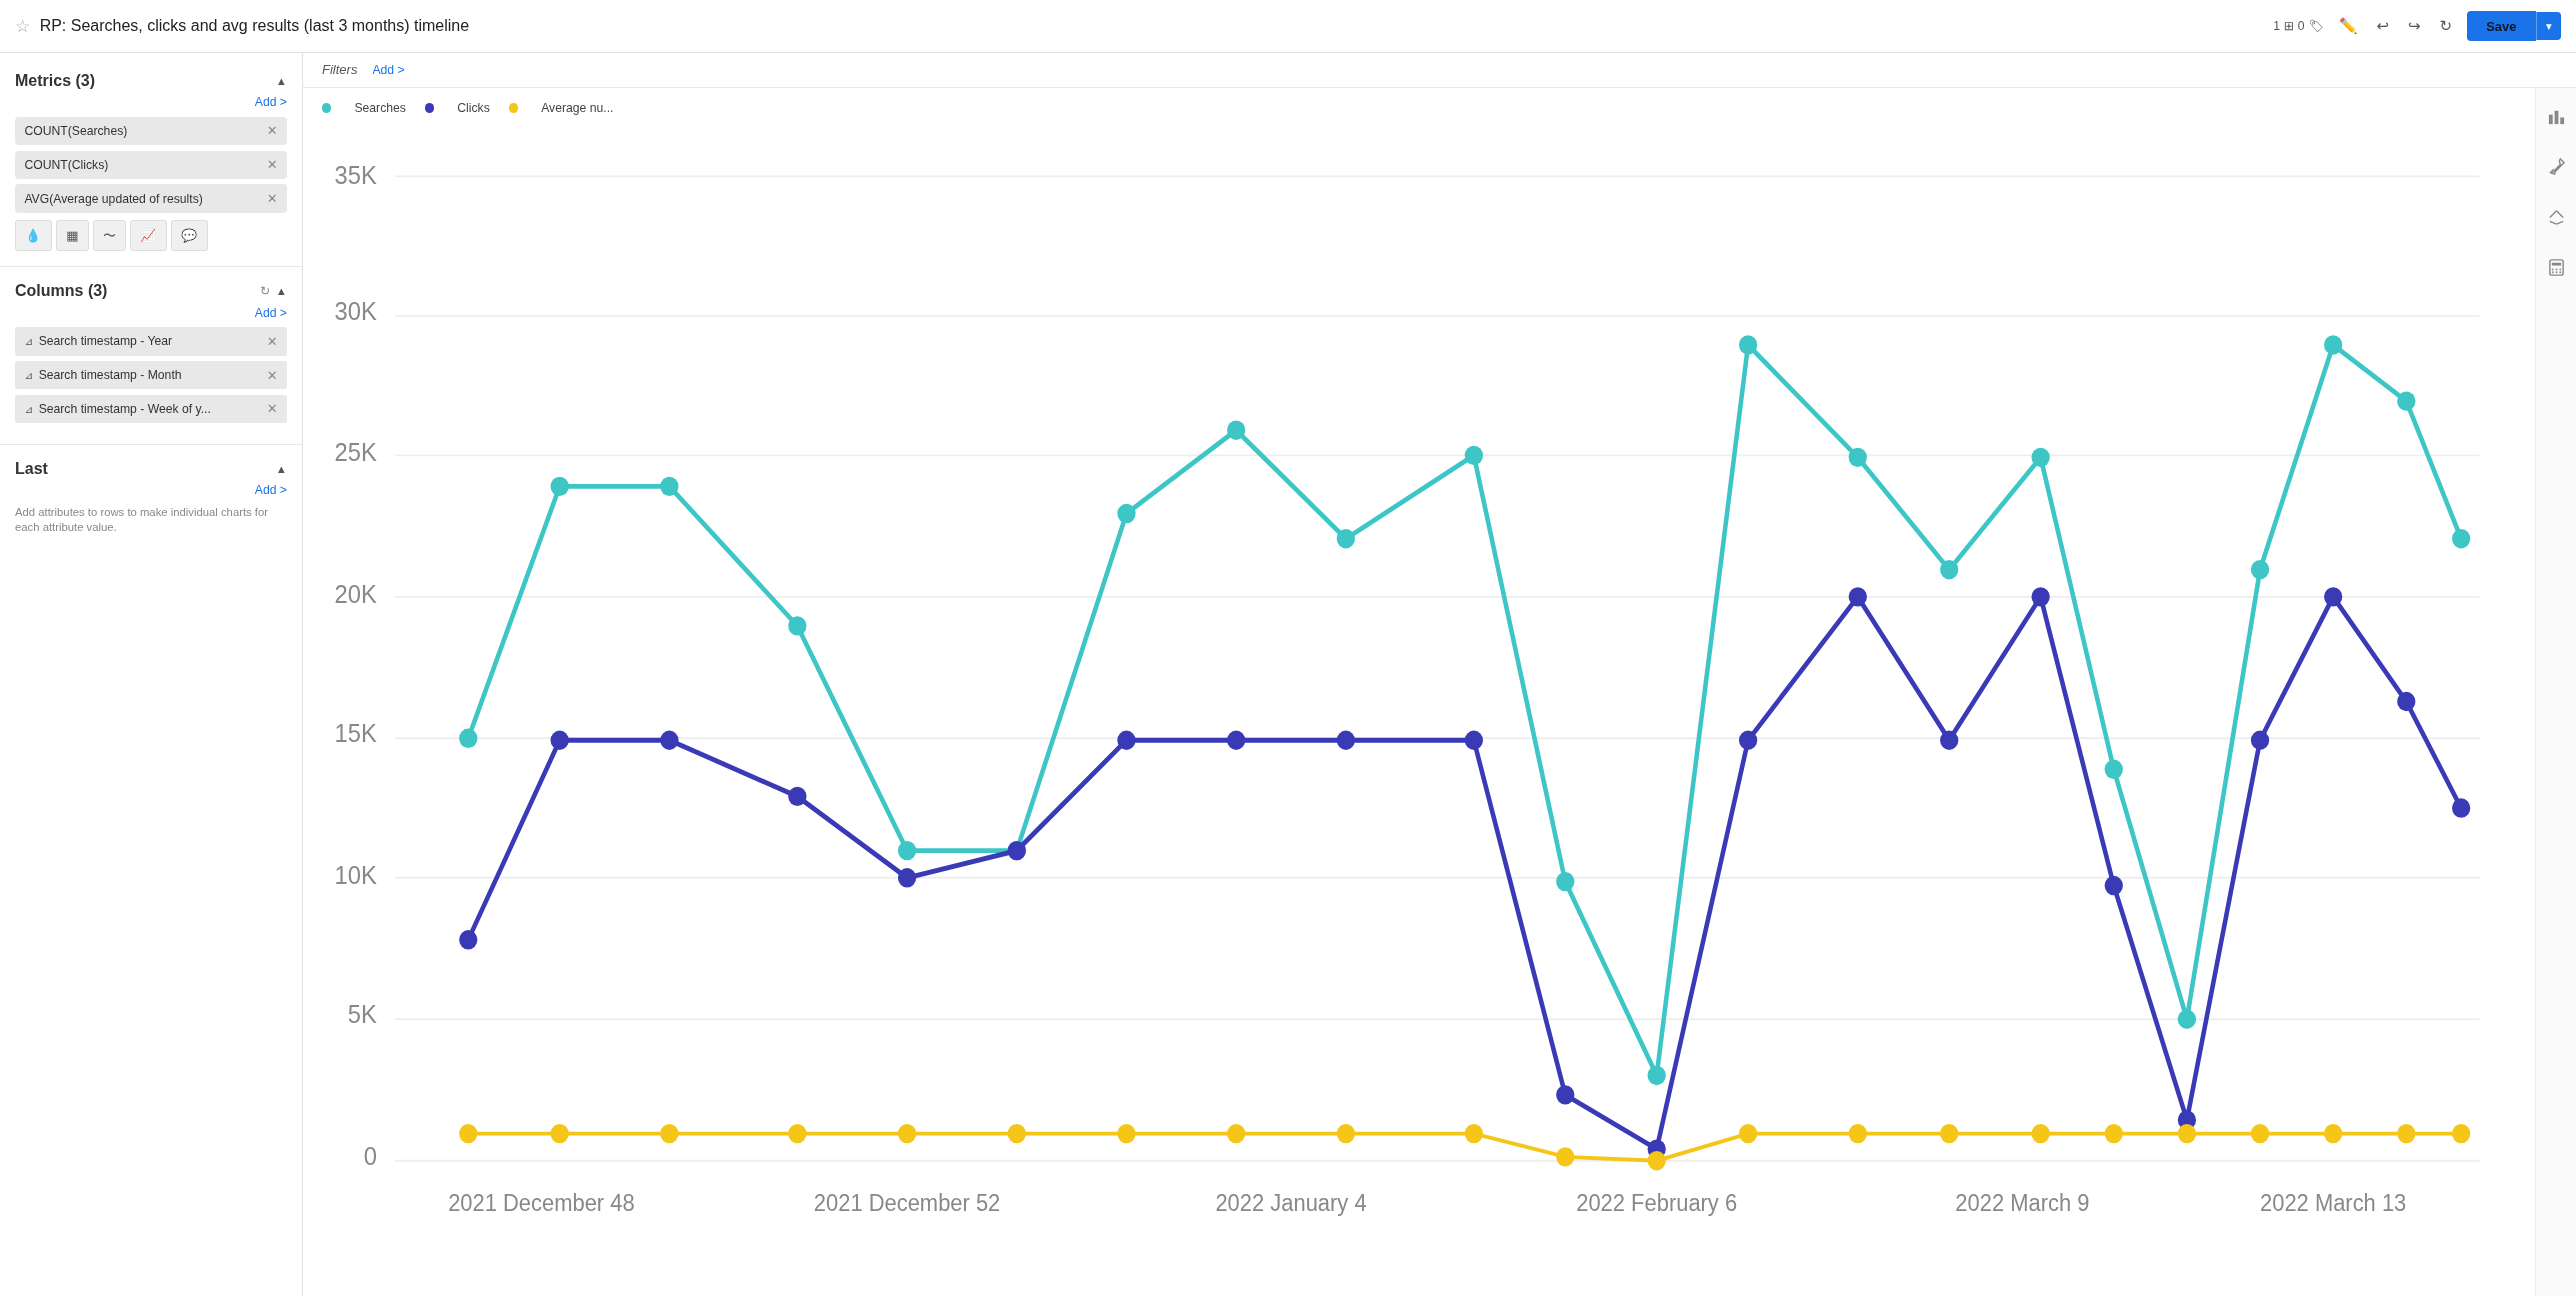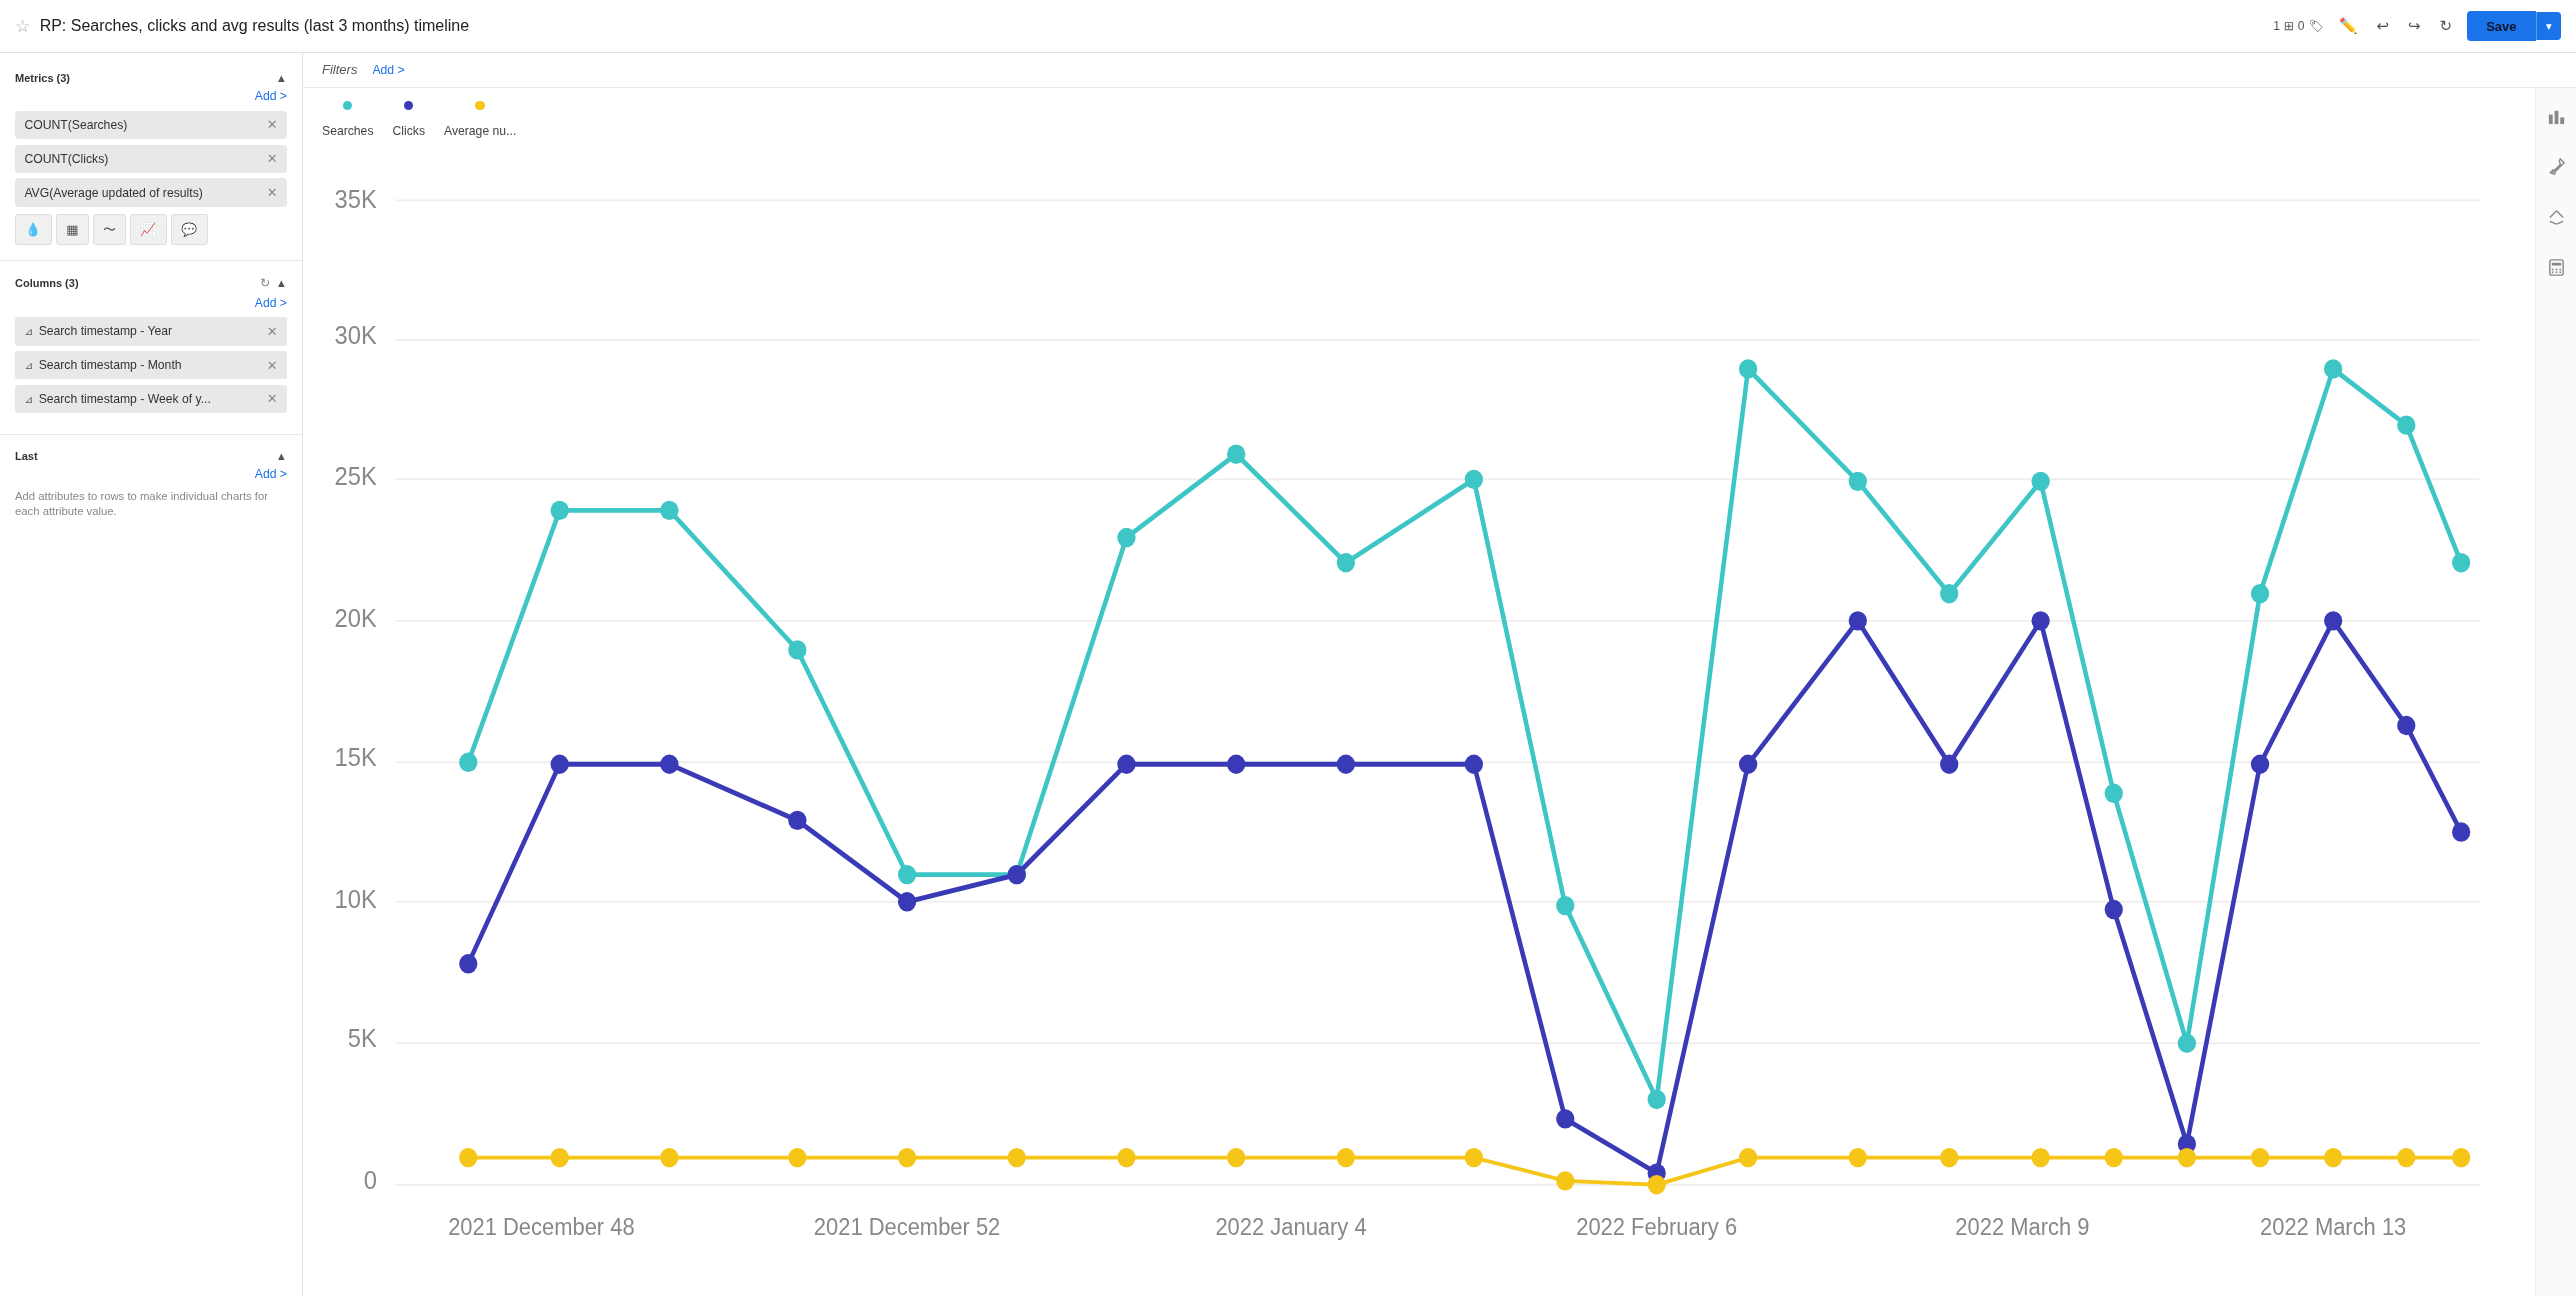--- a/index.html
+++ b/index.html
@@ -24,21 +24,21 @@
 
     
     .sidebar { width: 303px; min-width: 303px; background: #fff; border-right: 0.9px solid #e0e0e0; overflow-y: auto; padding: 11.3px 0; display: flex; flex-direction: column; }
     .dataset-info { padding: 3.8px 15px 11.3px; border-bottom: 0.9px solid #e8e8e8; margin-bottom: 7.5px; }
     .dataset-label { font-size: 10.3px; color: #888; text-transform: uppercase; letter-spacing: 0.5px; }
     .dataset-name { font-size: 12.2px; color: #333; font-weight: 500; }
     .dataset-updated { font-size: 10.3px; color: #999; margin-top: 1.9px; }
 
     .sidebar-section { padding: 7.5px 15px; }
     .sidebar-section-header { display: flex; align-items: center; justify-content: space-between; margin-bottom: 5.6px; }
-    .sidebar-section-title { font-size: 11px; font-weight: 600; color: #333; }
+    .sidebar-section-title { font-size: 16px; font-weight: 600; color: #333; }
     .sidebar-section-chevron { color: #555; font-size: 11.3px; cursor: pointer; }
     .add-link { font-size: 12.2px; color: #1a73e8; cursor: pointer; text-align: right; display: block; margin-bottom: 7.5px; }
 
     .metric-item { display: flex; align-items: center; justify-content: space-between; background: #e8e8e8; border-radius: 4px; padding: 6.6px 9.4px; margin-bottom: 5.6px; font-size: 12.2px; color: #333; cursor: pointer; }
     .metric-item .remove-x { color: #888; cursor: pointer; font-size: 13px; }
 
     .viz-type-row { display: flex; gap: 3.8px; margin-top: 7.5px; }
     .viz-btn { background: #f0f0f0; border: 0.9px solid #ddd; border-radius: 2.8px; padding: 5.6px 9.4px; cursor: pointer; font-size: 13px; color: #555; }
 
     .divider { height: 0.9px; background: #e8e8e8; margin: 7.5px 0; }
@@ -55,21 +55,21 @@
     .chart-area { flex: 1; display: flex; flex-direction: column; overflow: hidden; }
     .filters-bar { padding: 9.4px 19px; border-bottom: 0.9px solid #e8e8e8; display: flex; align-items: center; gap: 15px; background: #fff; }
     .filters-label { font-size: 13px; color: #555; font-weight: 500; font-style: italic; }
     .add-filter-link { font-size: 12.2px; color: #1a73e8; cursor: pointer; }
 
     .chart-container { flex: 1; display: flex; overflow: hidden; }
     .chart-main { flex: 1; padding: 9.4px 19px 19px; position: relative; overflow: hidden; }
 
     
     .legend { display: flex; gap: 19px; margin-bottom: 7.5px; padding: 3.8px 0; }
-    .legend-item { display: flex; align-items: center; gap: 14px; font-size: 12.2px; color: #444; flex-direction: column; }
+    .legend-item { display: flex; align-items: center; gap: 23px; font-size: 12.2px; color: #444; }
     .legend-dot { width: 9.4px; height: 9.4px; border-radius: 50%; }
 
     
     .chart-right-panel { width: 41px; display: flex; flex-direction: column; align-items: center; padding: 15px 7.5px; gap: 19px; border-left: 0.9px solid #eee; background: #fafafa; }
     .panel-icon-btn { background: none; border: none; cursor: pointer; color: #666; font-size: 17px; padding: 3.8px; }
 
     
     .chart-svg-wrapper { width: 100%; height: calc(100% - 56px); position: relative; }
     svg.main-chart { width: 100%; height: 100%; }
   </style>

